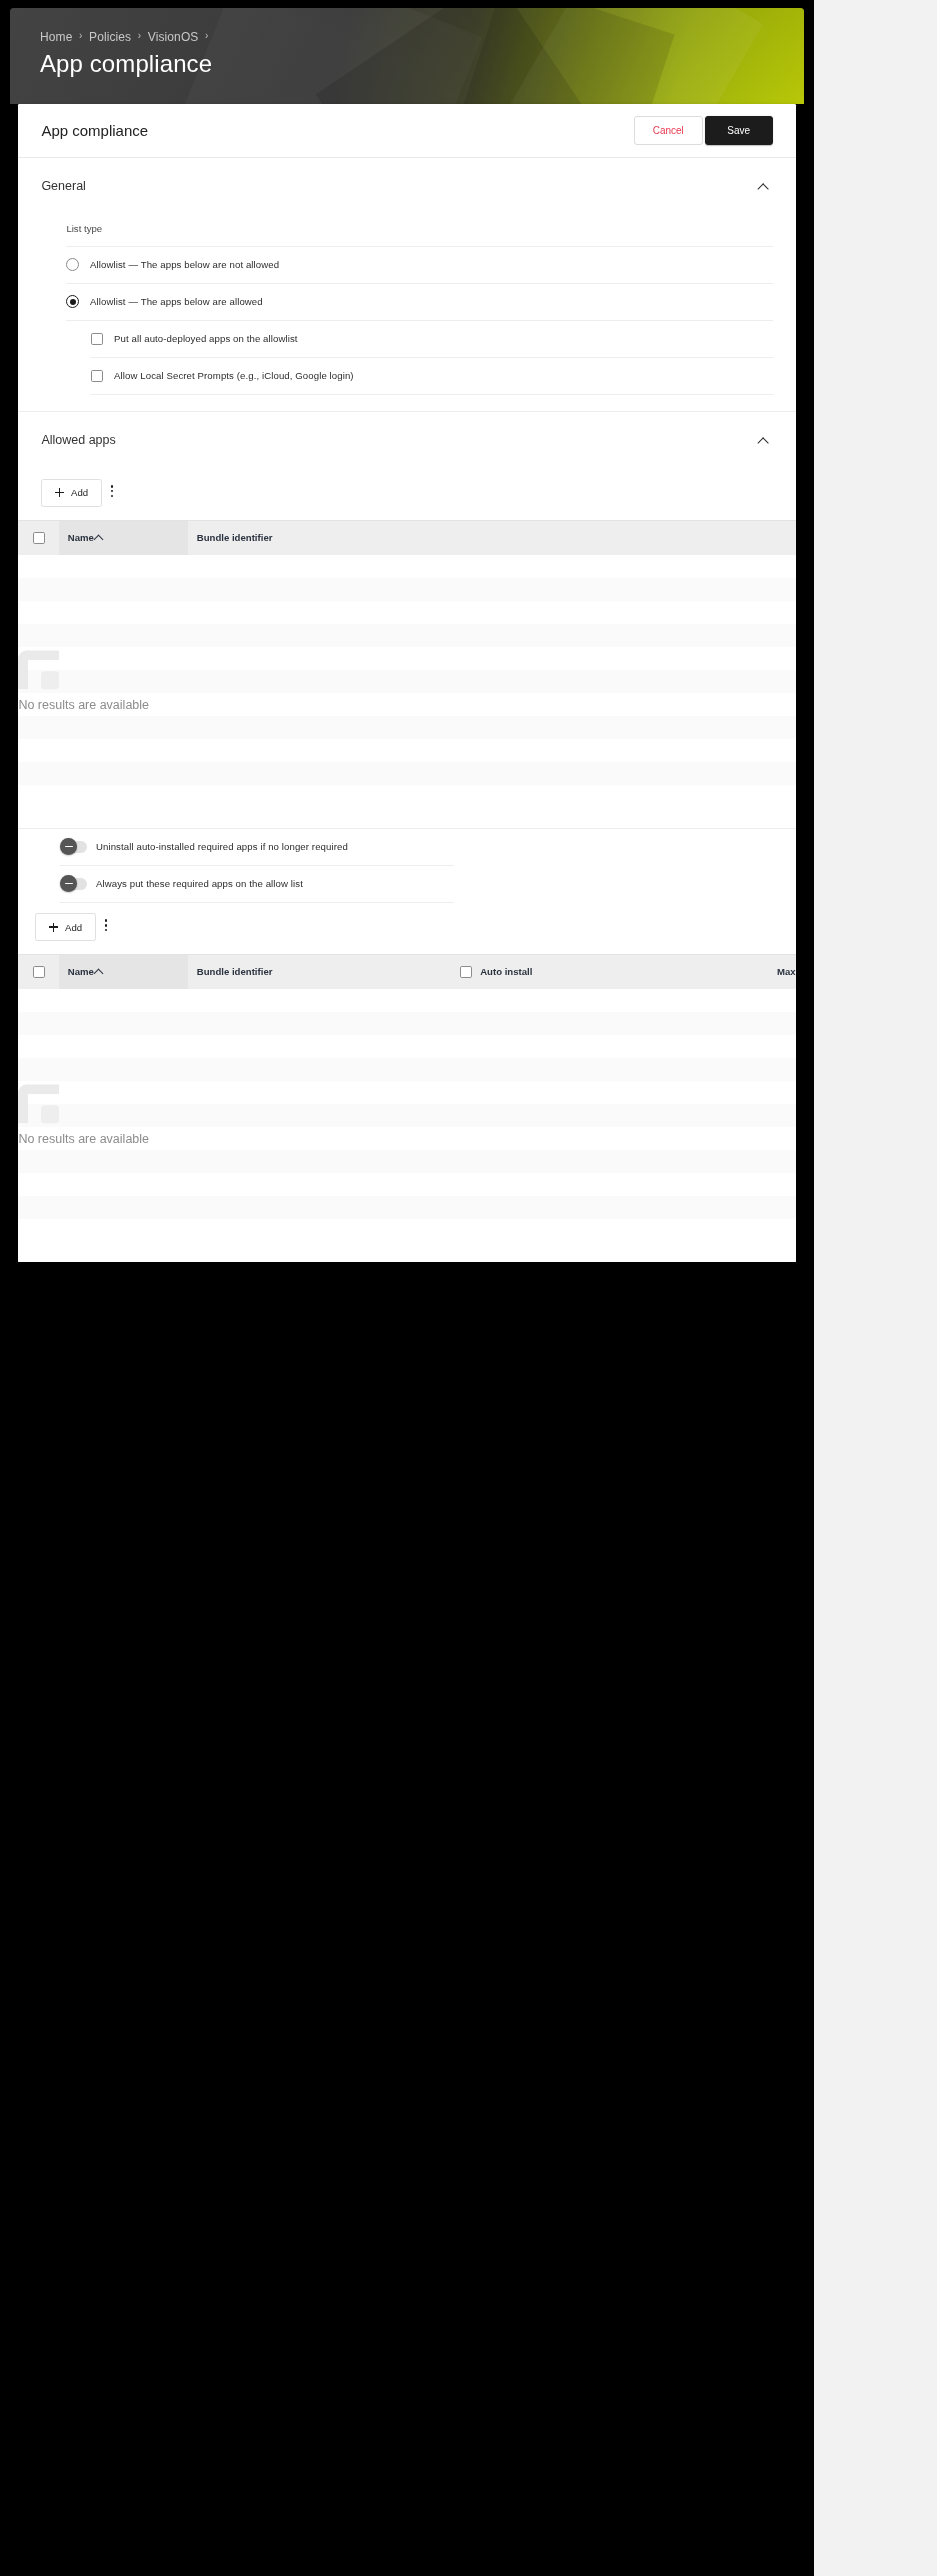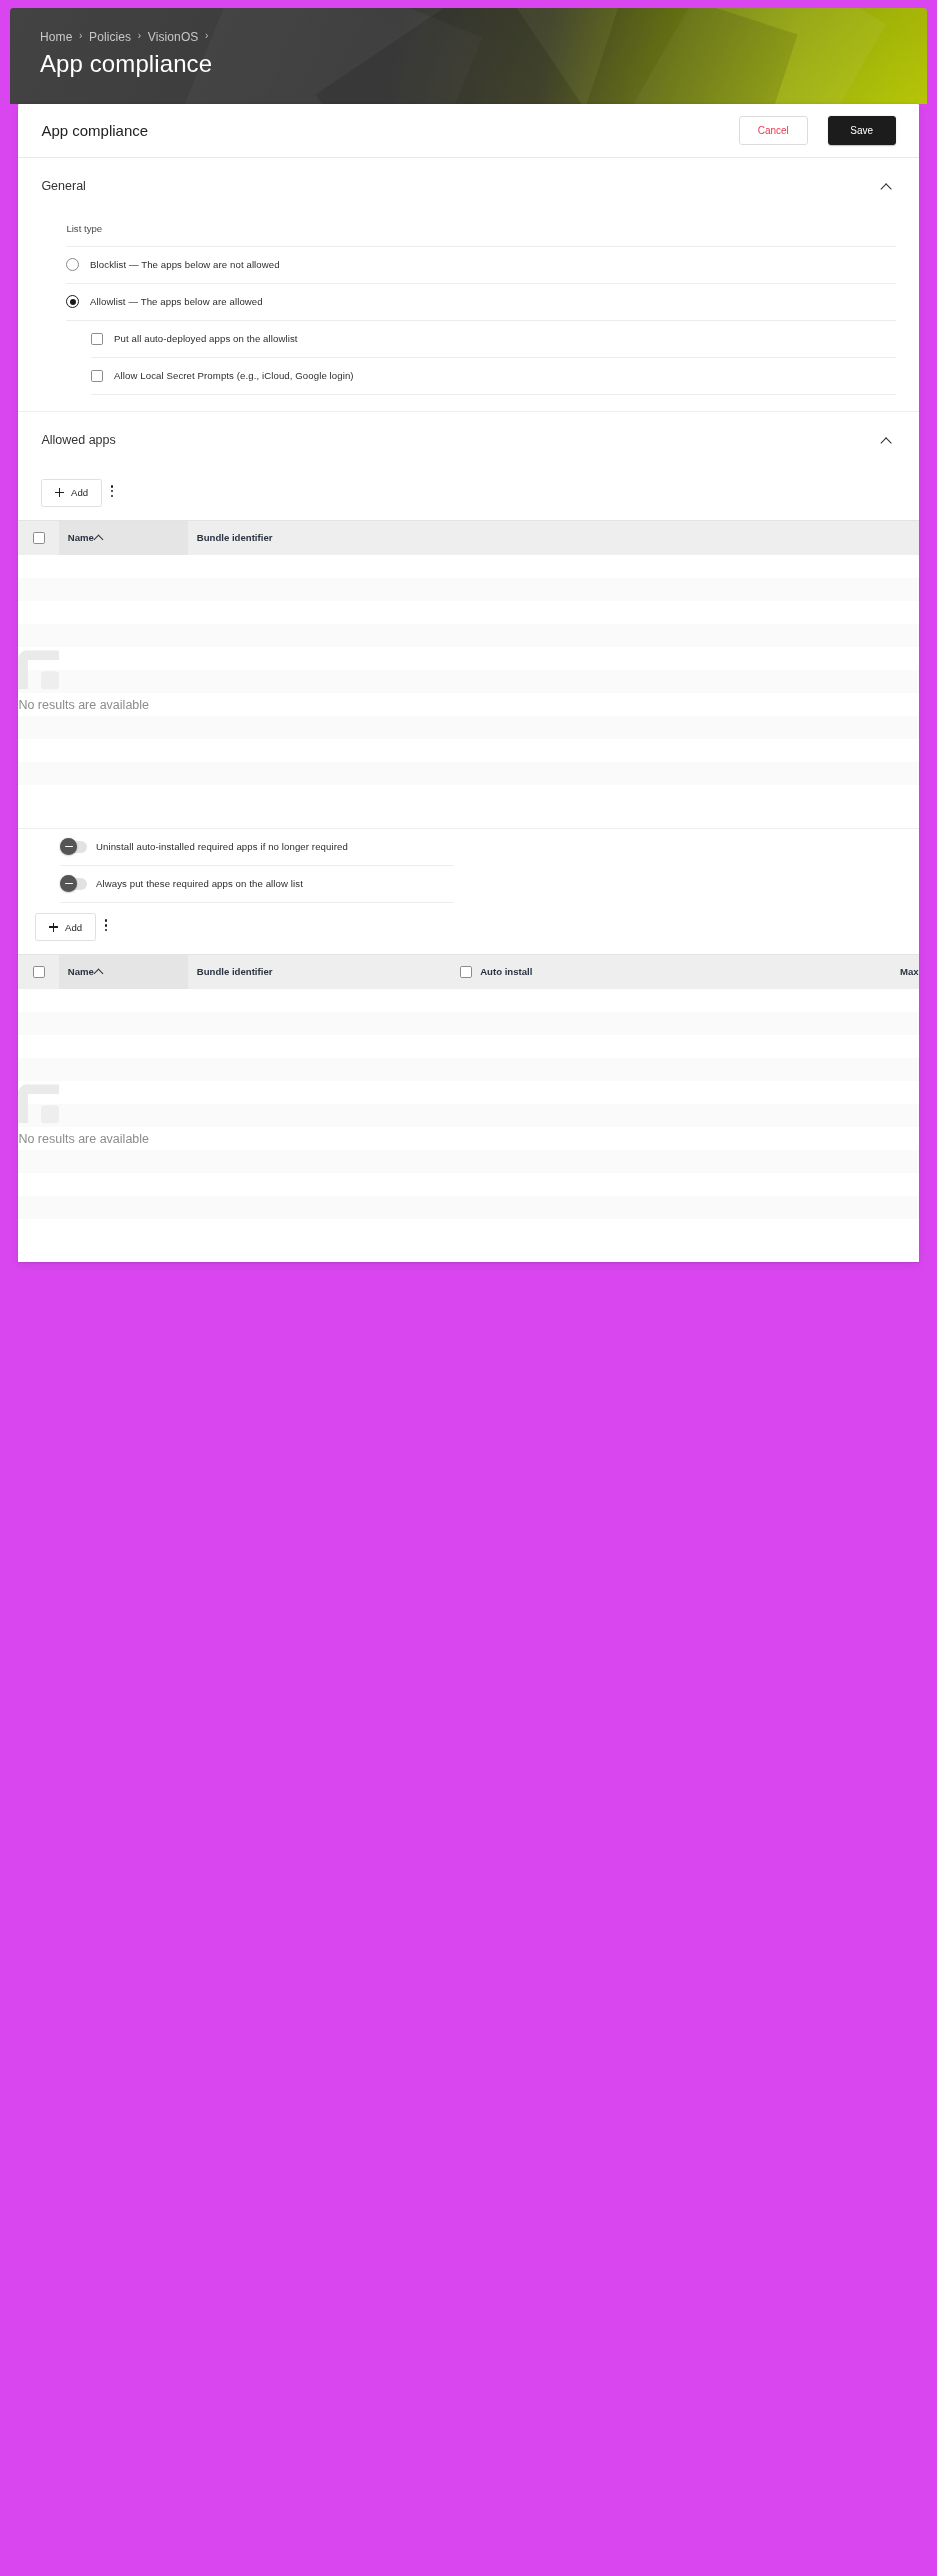--- a/index.html
+++ b/index.html
@@ -8,23 +8,23 @@
     width: 937px;
     height: 2576px;
     background: #f2f2f2;
     font-family: "Liberation Sans", sans-serif;
     -webkit-font-smoothing: antialiased;
   }
 
   
   #app-window {
     position: relative;
-    width: 937px;
+    width: 814px;
     height: 2576px;
-    background: #d946ef;
+    background: #000000;
     padding: 8.4px 10px 12px 10px;
   }
 
   
   .hero {
     position: relative;
     height: 96px;
     border-radius: 3.6px 3.6px 0 0;
     overflow: hidden;
     background:
@@ -115,21 +115,21 @@
     align-items: center;
     padding: 0 23px 0 23px;
     border-bottom: 0.6px solid #e8e8e8;
   }
   .card-title {
     font-size: 15px;
     color: #222;
     font-weight: 400;
     flex: 1;
   }
-  .hdr-actions { display: flex; align-items: center; gap: 20px; }
+  .hdr-actions { display: flex; align-items: center; gap: 2px; }
 
   .btn {
     font-family: "Liberation Sans", sans-serif;
     font-size: 10px;
     border-radius: 3px;
     cursor: pointer;
     display: inline-flex;
     align-items: center;
     justify-content: center;
   }
@@ -456,21 +456,21 @@
       <div class="section-head">
         <div class="title">General</div>
         <span class="chev"></span>
       </div>
 
       <div class="section-body">
         <div class="field-label">List type</div>
 
         <div class="opt-row">
           <span class="radio"></span>
-          <span class="opt-label">Blocklist — The apps below are not allowed</span>
+          <span class="opt-label">Allowlist — The apps below are not allowed</span>
         </div>
 
         <div class="opt-row">
           <span class="radio checked"></span>
           <span class="opt-label">Allowlist — The apps below are allowed</span>
         </div>
 
         <div class="opt-row indent">
           <span class="cbx"></span>
           <span class="opt-label">Put all auto-deployed apps on the allowlist</span>

